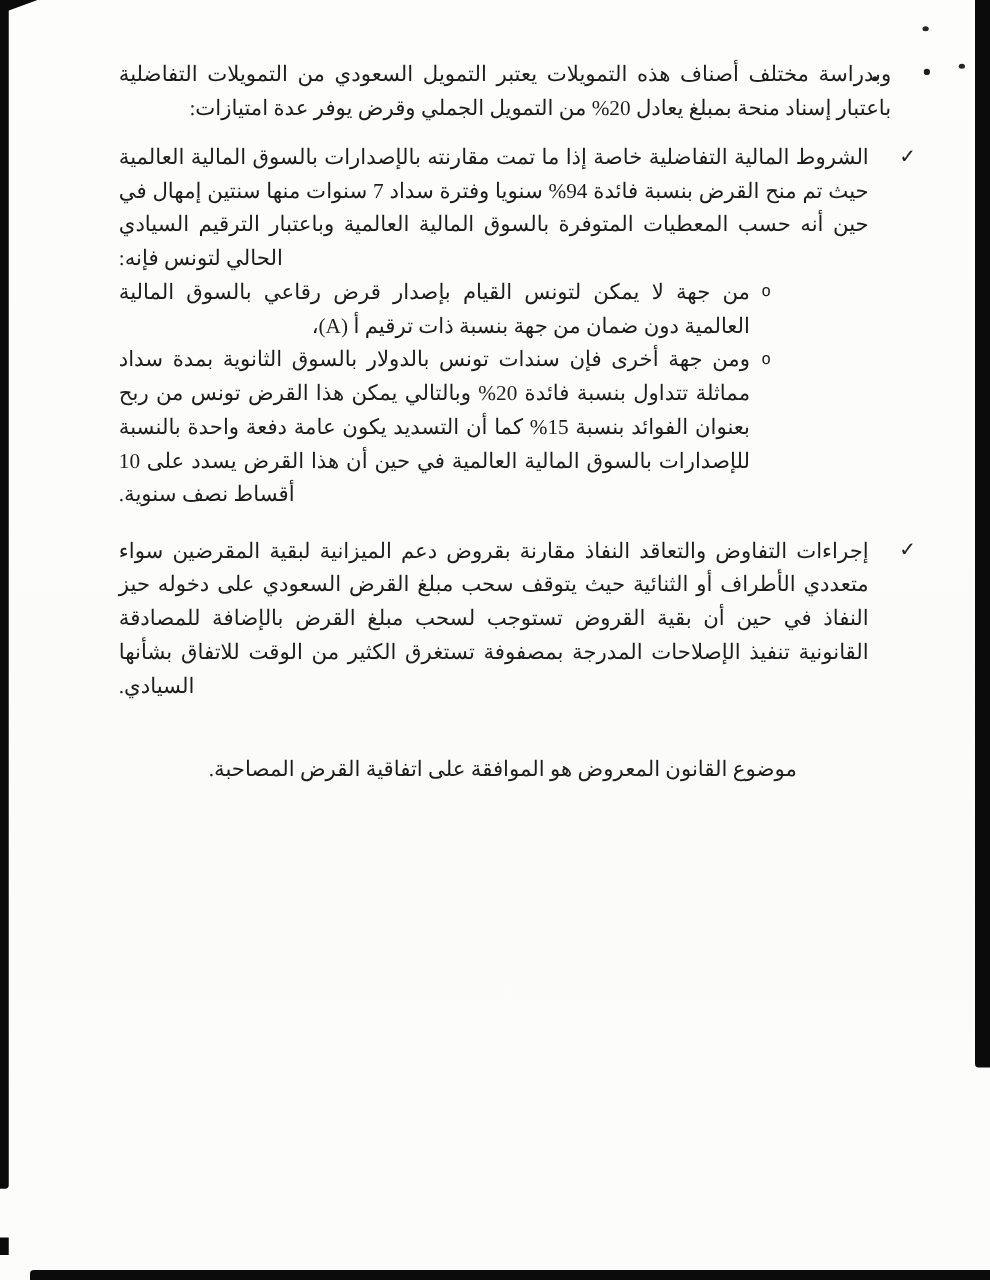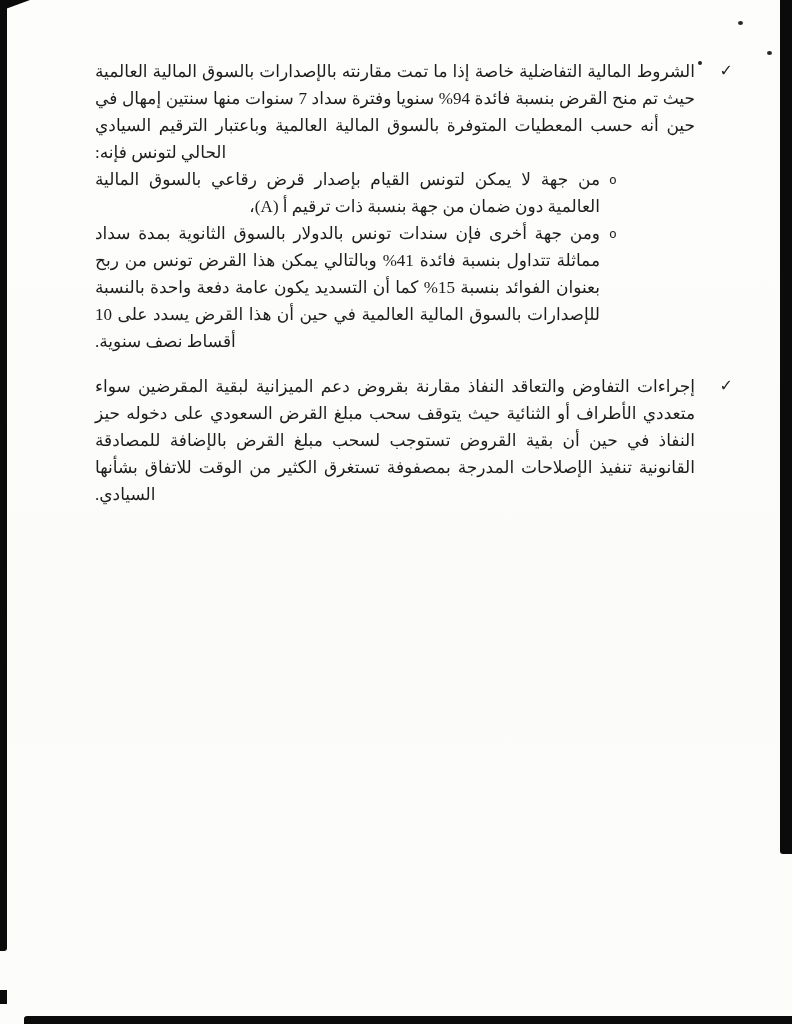--- a/index.html
+++ b/index.html
@@ -108,38 +108,45 @@
   <div class="edge" id="edge-bottom"></div>
   <div class="edge" id="edge-corner"></div>
   <div class="edge" id="edge-nub"></div>
 
   <div class="speck" id="speck-1"></div>
   <div class="speck" id="speck-2"></div>
   <div class="speck" id="speck-3"></div>
 
   <div class="content">
 
+    <p class="para" id="intro-paragraph">
+      <span class="intro-bullet"></span>
+      <span>وبدراسة مختلف أصناف هذه التمويلات يعتبر التمويل السعودي من التمويلات التفاضلية باعتبار إسناد منحة بمبلغ يعادل 20% من التمويل الجملي وقرض يوفر عدة امتيازات:</span>
+    </p>
 
     <p class="para check-item" id="check-item-1">
       <span class="check-marker">✓</span>
       <span class="bold-lead">الشروط المالية التفاضلية</span>
       <span> خاصة إذا ما تمت مقارنته بالإصدارات بالسوق المالية العالمية حيث تم منح القرض بنسبة فائدة 94% سنويا وفترة سداد 7 سنوات منها سنتين إمهال في حين أنه حسب المعطيات المتوفرة بالسوق المالية العالمية وباعتبار الترقيم السيادي الحالي لتونس فإنه:</span>
     </p>
 
     <p class="para circle-item" id="circle-item-1">
       <span class="circle-marker">o</span>
       <span>من جهة لا يمكن لتونس القيام بإصدار قرض رقاعي بالسوق المالية العالمية دون ضمان من جهة بنسبة ذات ترقيم أ (A)،</span>
     </p>
 
     <p class="para circle-item" id="circle-item-2">
       <span class="circle-marker">o</span>
-      <span>ومن جهة أخرى فإن سندات تونس بالدولار بالسوق الثانوية بمدة سداد مماثلة تتداول بنسبة فائدة 41% وبالتالي يمكن هذا القرض تونس من ربح بعنوان الفوائد بنسبة 15% كما أن التسديد يكون عامة دفعة واحدة بالنسبة للإصدارات بالسوق المالية العالمية في حين أن هذا القرض يسدد على 10 أقساط نصف سنوية.</span>
+      <span>ومن جهة أخرى فإن سندات تونس بالدولار بالسوق الثانوية بمدة سداد مماثلة تتداول بنسبة فائدة 20% وبالتالي يمكن هذا القرض تونس من ربح بعنوان الفوائد بنسبة 15% كما أن التسديد يكون عامة دفعة واحدة بالنسبة للإصدارات بالسوق المالية العالمية في حين أن هذا القرض يسدد على 10 أقساط نصف سنوية.</span>
     </p>
 
     <p class="para check-item" id="check-item-2">
       <span class="check-marker">✓</span>
       <span class="bold-lead">إجراءات التفاوض والتعاقد النفاذ</span>
       <span> مقارنة بقروض دعم الميزانية لبقية المقرضين سواء متعددي الأطراف أو الثنائية حيث يتوقف سحب مبلغ القرض السعودي على دخوله حيز النفاذ في حين أن بقية القروض تستوجب لسحب مبلغ القرض بالإضافة للمصادقة القانونية تنفيذ الإصلاحات المدرجة بمصفوفة تستغرق الكثير من الوقت للاتفاق بشأنها السيادي.</span>
     </p>
 
+    <p class="para" id="closing-paragraph">
+      <span>موضوع القانون المعروض هو الموافقة على اتفاقية القرض المصاحبة.</span>
+    </p>
 
   </div>
 </div>
 
 </body></html>

